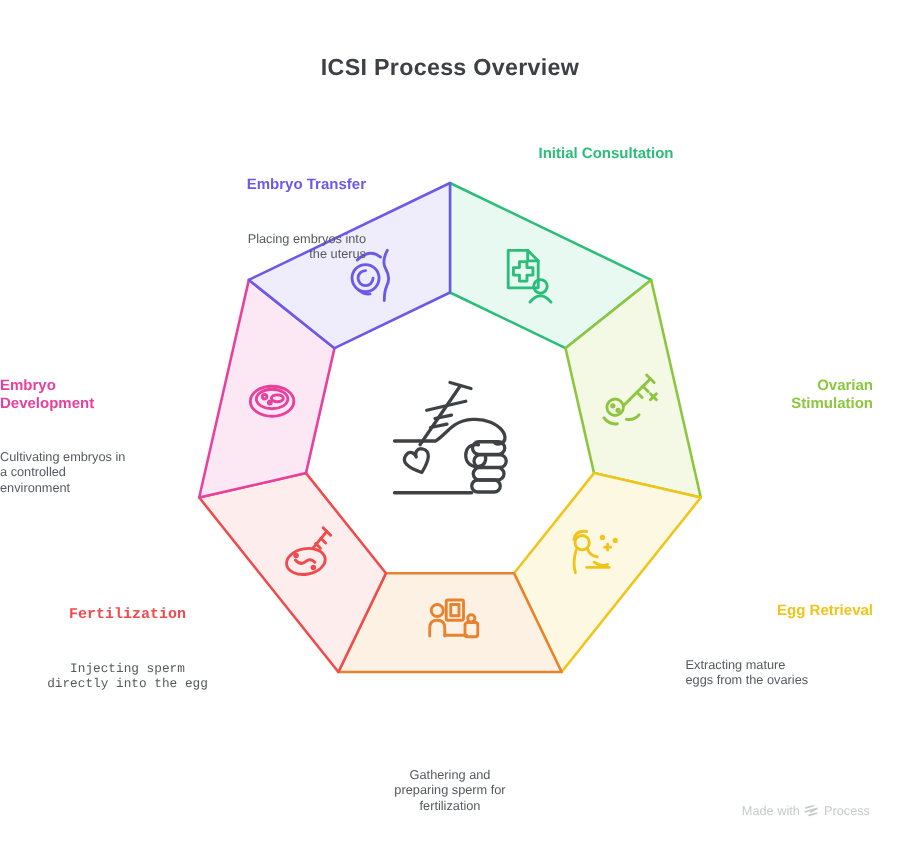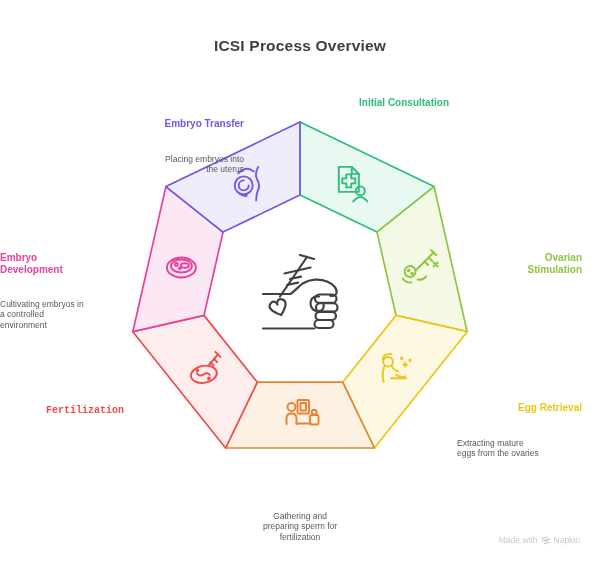--- a/index.html
+++ b/index.html
@@ -148,20 +148,22 @@
   </div>
 
   <div class="step-label pos-sperm">
     <div class="lbl-desc">Gathering and
 preparing sperm for
 fertilization</div>
   </div>
 
   <div class="step-label pos-fert">
     <div class="lbl-title" style="color: rgb(239, 75, 76);">Fertilization</div>
+    <div class="lbl-desc">Injecting sperm
+directly into the egg</div>
   </div>
 
   <div class="step-label pos-embdev">
     <div class="lbl-title" style="color: rgb(232, 64, 156);">Embryo
 Development</div>
     <div class="lbl-desc">Cultivating embryos in
 a controlled
 environment</div>
   </div>
 
@@ -171,16 +173,16 @@
 the uterus</div>
   </div>
 
   <div class="credit">
     <span>Made with</span>
     <svg width="10" height="9" viewBox="0 0 10 9" fill="none" stroke-width="1.1" stroke-linecap="round" stroke="#c7c9cb">
       <path d="M 1.2,2.6 L 6.2,1.2"></path>
       <path d="M 0.8,5.2 L 9,2.9 L 4.4,5.4"></path>
       <path d="M 3.4,7.6 L 8.4,6.2"></path>
     </svg>
-    <span>Napkin</span>
+    <span>Process</span>
   </div>
 
 </div>
 
 </body></html>

